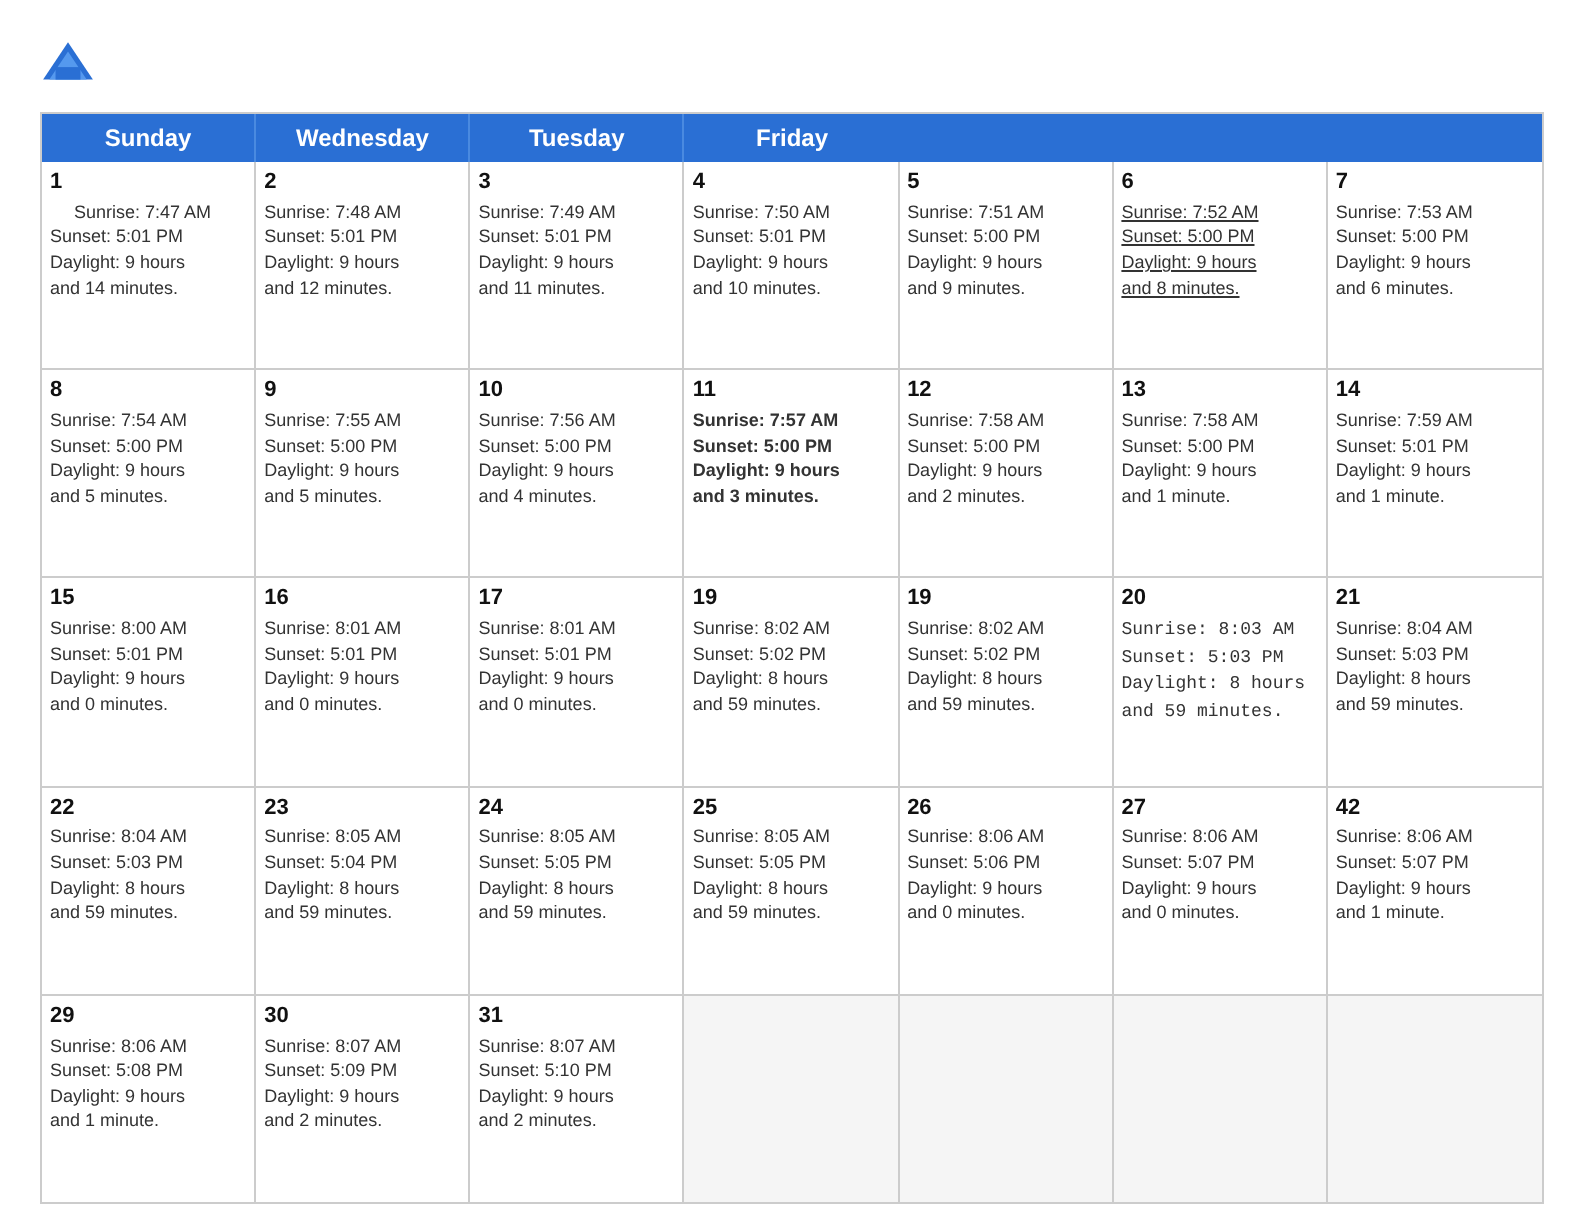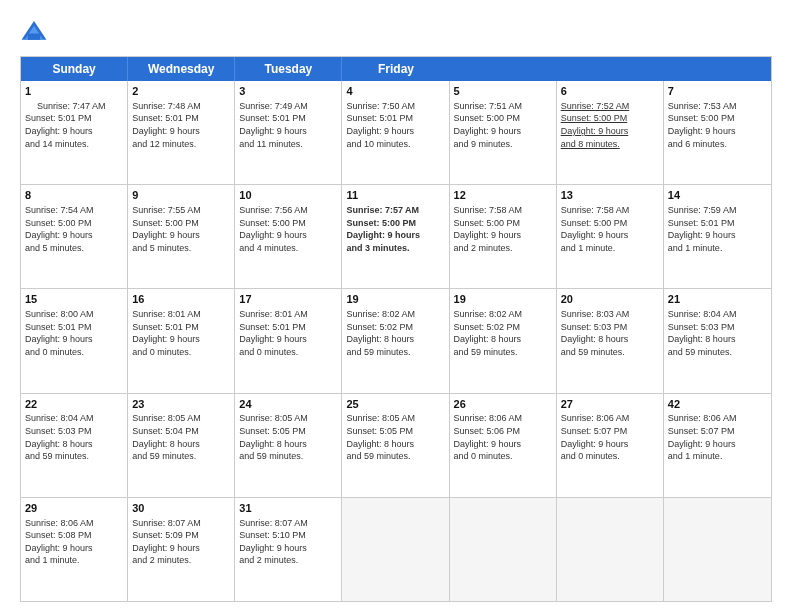--- a/index.html
+++ b/index.html
@@ -224,21 +224,21 @@
 Daylight: 9 hours
 and 0 minutes.</span></div>
           <div class="cal-cell"><span class="day-num">19</span><span class="cell-text" style="white-space: pre-wrap;">Sunrise: 8:02 AM
 Sunset: 5:02 PM
 Daylight: 8 hours
 and 59 minutes.</span></div>
           <div class="cal-cell"><span class="day-num">19</span><span class="cell-text" style="white-space: pre-wrap;">Sunrise: 8:02 AM
 Sunset: 5:02 PM
 Daylight: 8 hours
 and 59 minutes.</span></div>
-          <div class="cal-cell"><span class="day-num">20</span><span class="cell-text" style="white-space: pre-wrap;">Sunrise: 8:03 AM
+          <div class="cal-cell"><span class="day-num">20</span><span class="cell-text" style="white-space: pre-wrap; font-family: Liberation Mono, monospace;">Sunrise: 8:03 AM
 Sunset: 5:03 PM
 Daylight: 8 hours
 and 59 minutes.</span></div>
           <div class="cal-cell"><span class="day-num">21</span><span class="cell-text" style="white-space: pre-wrap;">Sunrise: 8:04 AM
 Sunset: 5:03 PM
 Daylight: 8 hours
 and 59 minutes.</span></div>
         </div>
         <div class="cal-row">
           <div class="cal-cell"><span class="day-num">22</span><span class="cell-text" style="white-space: pre-wrap;">Sunrise: 8:04 AM

